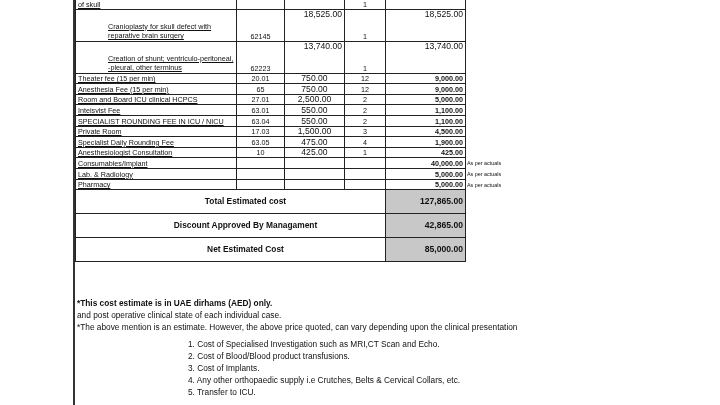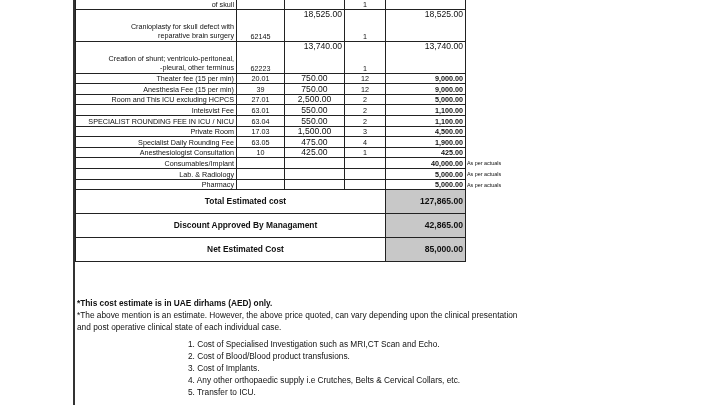--- a/index.html
+++ b/index.html
@@ -1,20 +1,20 @@
 <!DOCTYPE html>
 <html><head>
 <meta charset="utf-8">
 <style>
   html, body { margin:0; padding:0; }
   body { width:720px; height:405px; background:#ffffff; position:relative; overflow:hidden; font-family:"Liberation Sans", sans-serif; color:#111; }
   .tbl { position:absolute; left:75px; top:-2px; border-collapse:collapse; table-layout:fixed; }
   .tbl td { border:1px solid #222; padding:0 2px; font-size:7.2px; line-height:9px; vertical-align:bottom; white-space:nowrap; overflow:visible; }
   .c0 { width:161px; } .c1 { width:48px; } .c2 { width:60px; } .c3 { width:41px; } .c4 { width:80px; }
-  .tbl td.desc { text-align:right; }
+  .tbl td.desc { text-align:left;text-decoration:underline; }
   .tbl td.code, .tbl td.qty { text-align:center; }
   .tbl td.unit { text-align:center; font-size:8.6px; }
   .tbl td.total { text-align:right; font-weight:bold; font-size:7.2px; position:relative; }
   .tbl td.total.plain { font-weight:normal; font-size:8.6px; vertical-align:top; }
   .tbl td.unit.top { text-align:right; vertical-align:top; }
   .tall td { height:31px;margin-left:32px; }
   .tall td.desc { white-space:normal; line-height:9.5px;padding-left:32px; }
   .std td { height:9.6px; }
   .note { position:absolute; left:100%; top:0; margin-left:2px; font-size:5.4px; font-weight:normal; line-height:10px; white-space:nowrap; }
   .sum td { height:23px; vertical-align:middle; font-weight:bold; font-size:8.4px; }
@@ -65,27 +65,27 @@
       </tr>
       <tr class="std">
         <td class="desc">Theater fee (15 per min)</td>
         <td class="code">20.01</td>
         <td class="unit">750.00</td>
         <td class="qty">12</td>
         <td class="total">9,000.00</td>
       </tr>
       <tr class="std">
         <td class="desc">Anesthesia Fee (15 per min)</td>
-        <td class="code">39</td>
+        <td class="code">65</td>
         <td class="unit">750.00</td>
         <td class="qty">12</td>
         <td class="total">9,000.00</td>
       </tr>
       <tr class="std">
-        <td class="desc">Room and This ICU excluding HCPCS</td>
+        <td class="desc">Room and Board ICU clinical HCPCS</td>
         <td class="code">27.01</td>
         <td class="unit">2,500.00</td>
         <td class="qty">2</td>
         <td class="total">5,000.00</td>
       </tr>
       <tr class="std">
         <td class="desc">Inteisvist Fee</td>
         <td class="code">63.01</td>
         <td class="unit">550.00</td>
         <td class="qty">2</td>
@@ -152,22 +152,22 @@
     </tr>
     <tr class="sum">
       <td colspan="4" class="label">Net Estimated Cost</td>
       <td class="amt">85,000.00</td>
     </tr>
   </tbody>
 </table>
 
 <div class="notes">
   <p class="b">*This cost estimate is in UAE dirhams (AED) only.</p>
+  <p>and post operative clinical state of each individual case.</p>
   <p>*The above mention is an estimate. However, the above price quoted, can vary depending upon the clinical presentation</p>
-  <p>and post operative clinical state of each individual case.</p>
   <div class="gap"></div>
   <ol>
     <li>1. Cost of Specialised Investigation such as MRI,CT Scan and Echo.</li>
     <li>2. Cost of Blood/Blood product transfusions.</li>
     <li>3. Cost of Implants.</li>
     <li>4. Any other orthopaedic supply i.e Crutches, Belts &amp; Cervical Collars, etc.</li>
     <li>5. Transfer to ICU.</li>
   </ol>
 </div>
 

